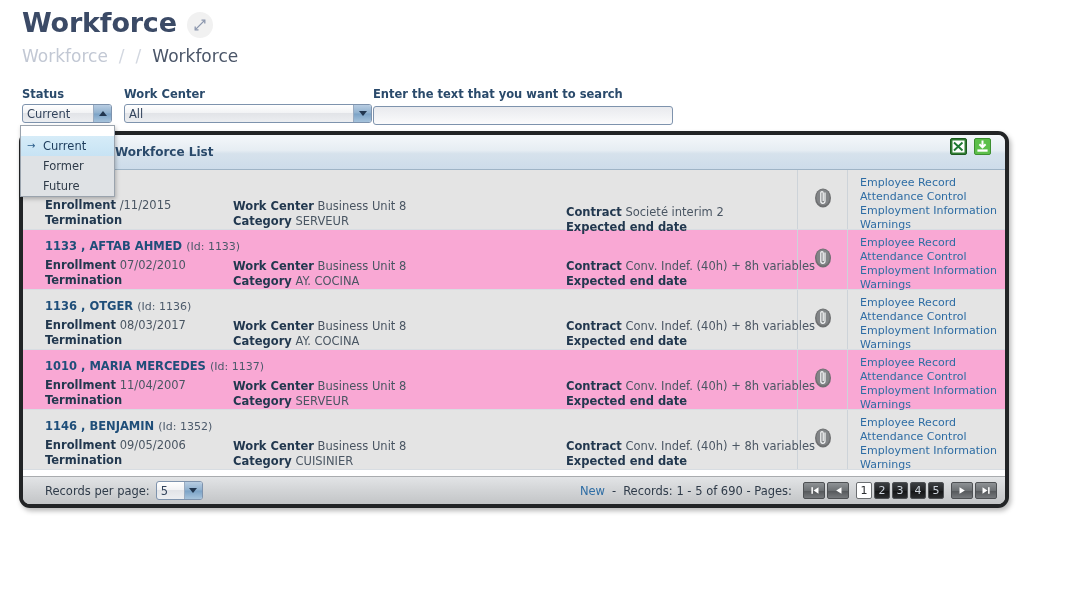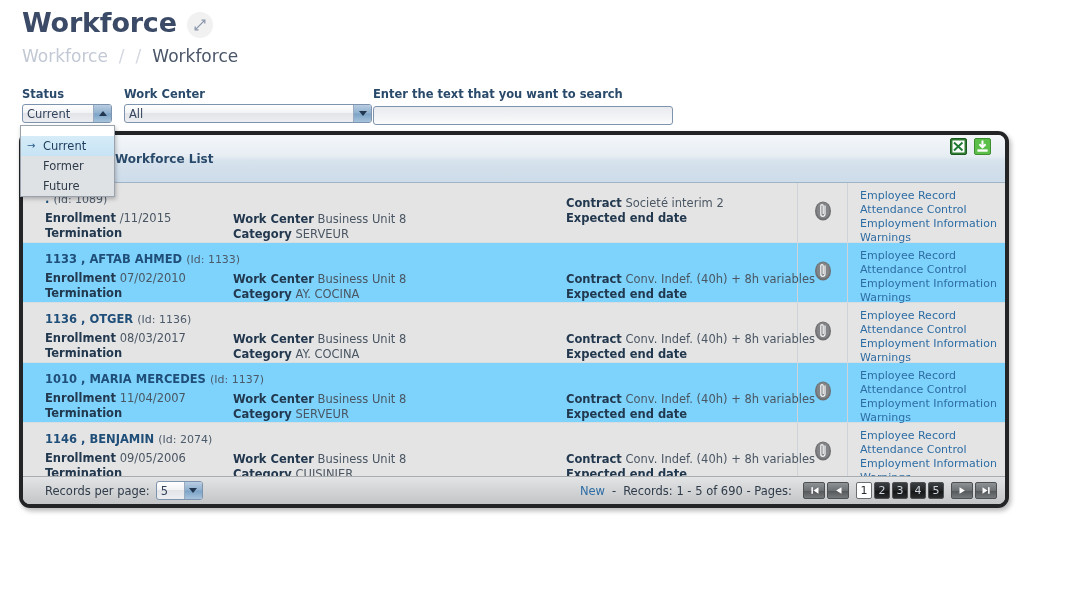--- a/index.html
+++ b/index.html
@@ -83,21 +83,21 @@
   
   .panel {
     position: absolute; left: 19px; top: 131px;
     width: 990px; height: 377px;
     border: 4px solid #222426; border-radius: 11px;
     background: #ffffff;
     box-shadow: 2px 3px 5px rgba(0,0,0,0.28);
     overflow: hidden;
   }
   .grid-head {
-    height: 48px;
+    height: 35px;
     background: linear-gradient(to bottom,#f4f7fa 0%,#e6edf3 45%,#d6e2ec 55%,#cddcea 100%);
     border-bottom: 1px solid #9fb4c6;
     display: flex; align-items: center;
     position: relative;
   }
   .grid-head .title {
     font-size: 12px; color: #2a4a6b; font-weight: bold;
     padding-left: 92px;
   }
   .grid-head .tools {
@@ -106,21 +106,21 @@
   }
   .icon-btn { width: 17px; height: 17px; display:block; }
 
   .rows { }
   .row {
     display: flex; height: 60px;
     border-bottom: 1px solid #d8dde2;
     align-items: stretch;
   }
   .row.odd  { background: #e4e4e4; }
-  .row.even { background: #7dd3fc; }
+  .row.even { background: #f9a8d4; }
 
   .c-person { width: 210px; padding: 9px 0 0 22px; position: relative; }
   .c-mid    { width: 325px; padding: 9px 0 0 0; }
   .c-contract { width: 240px; padding: 9px 0 0 8px; border-right: 1px solid #cdd3d9; }
   .c-clip   { width: 50px; display: flex; align-items: center; justify-content: center; border-right: 1px solid #cdd3d9; }
   .c-links  { flex: 1; padding: 6px 0 0 12px; }
 
   .p-name {
     font-size: 11.5px; font-weight: bold; color: #1f4e79;
     margin-bottom: 5px; white-space: nowrap;
@@ -266,21 +266,21 @@
         <span class="pid">(Id: 1089)</span>
       </div>
       <div class="kv"><b>Enrollment</b> <span>/11/2015</span></div>
       <div class="kv"><b>Termination</b> <span></span></div>
     </div>
     <div class="c-mid">
       <div class="kv" style="margin-top:20px"><b>Work Center</b> <span>Business Unit 8</span></div>
       <div class="kv"><b>Category</b> <span>SERVEUR</span></div>
     </div>
     <div class="c-contract">
-      <div class="kv" style="margin-top:4px"><b>Contract</b> <span>Societé interim 2</span></div>
+      <div class="kv" style="margin-top:26px"><b>Contract</b> <span>Societé interim 2</span></div>
       <div class="kv"><b>Expected end date</b> <span></span></div>
     </div>
     <div class="c-clip">
       <span class="clip">
         <svg width="18" height="20" viewBox="0 0 18 20">
           <ellipse cx="9" cy="10" rx="8" ry="9.5" fill="#6d6e70"></ellipse>
           <ellipse cx="9" cy="9.4" rx="6.6" ry="8.2" fill="#828487"></ellipse>
           <path d="M11 4.6 v8.6 a2.1 2.1 0 0 1 -4.2 0 V4.9 a1.2 1.2 0 0 1 2.4 0 v8.1" fill="none" stroke="#f4f5f6" stroke-width="1.25"></path>
         </svg>
       </span>
@@ -388,21 +388,21 @@
             <a href="#">Employee Record</a>
             <a href="#">Attendance Control</a>
             <a href="#">Employment Information</a>
             <a href="#">Warnings</a>
           </div>
   </div>
         <div class="row odd">
     <div class="c-person">
       <div class="p-name">
         <span>1146 , BENJAMIN</span>
-        <span class="pid">(Id: 2074)</span>
+        <span class="pid">(Id: 1352)</span>
       </div>
       <div class="kv"><b>Enrollment</b> <span>09/05/2006</span></div>
       <div class="kv"><b>Termination</b> <span></span></div>
     </div>
     <div class="c-mid">
       <div class="kv" style="margin-top:20px"><b>Work Center</b> <span>Business Unit 8</span></div>
       <div class="kv"><b>Category</b> <span>CUISINIER</span></div>
     </div>
     <div class="c-contract">
       <div class="kv" style="margin-top:20px"><b>Contract</b> <span>Conv. Indef. (40h) + 8h variables</span></div>

